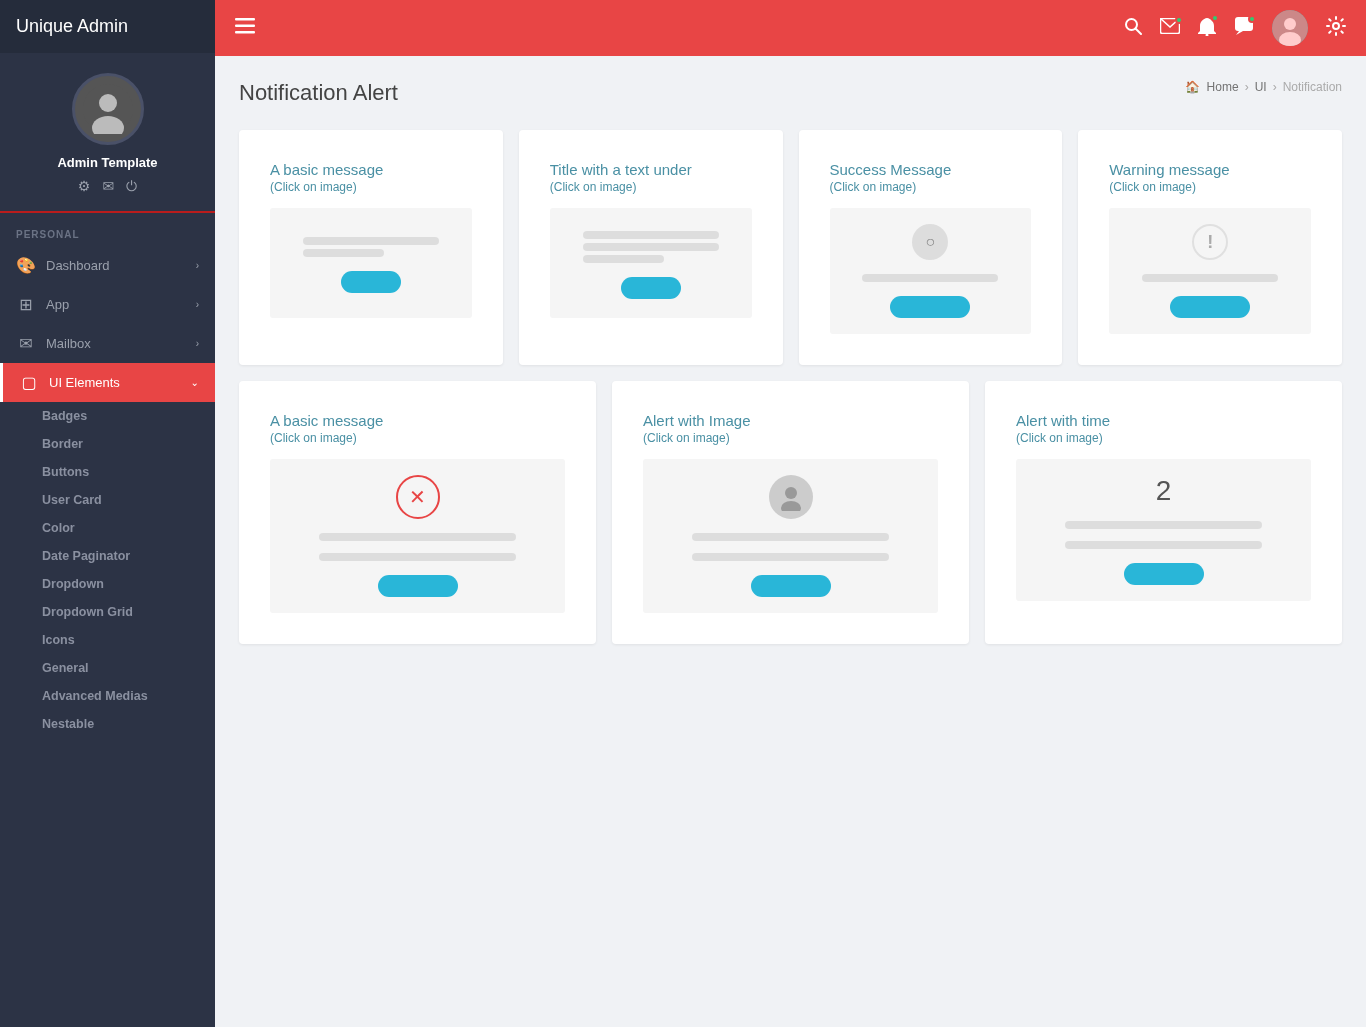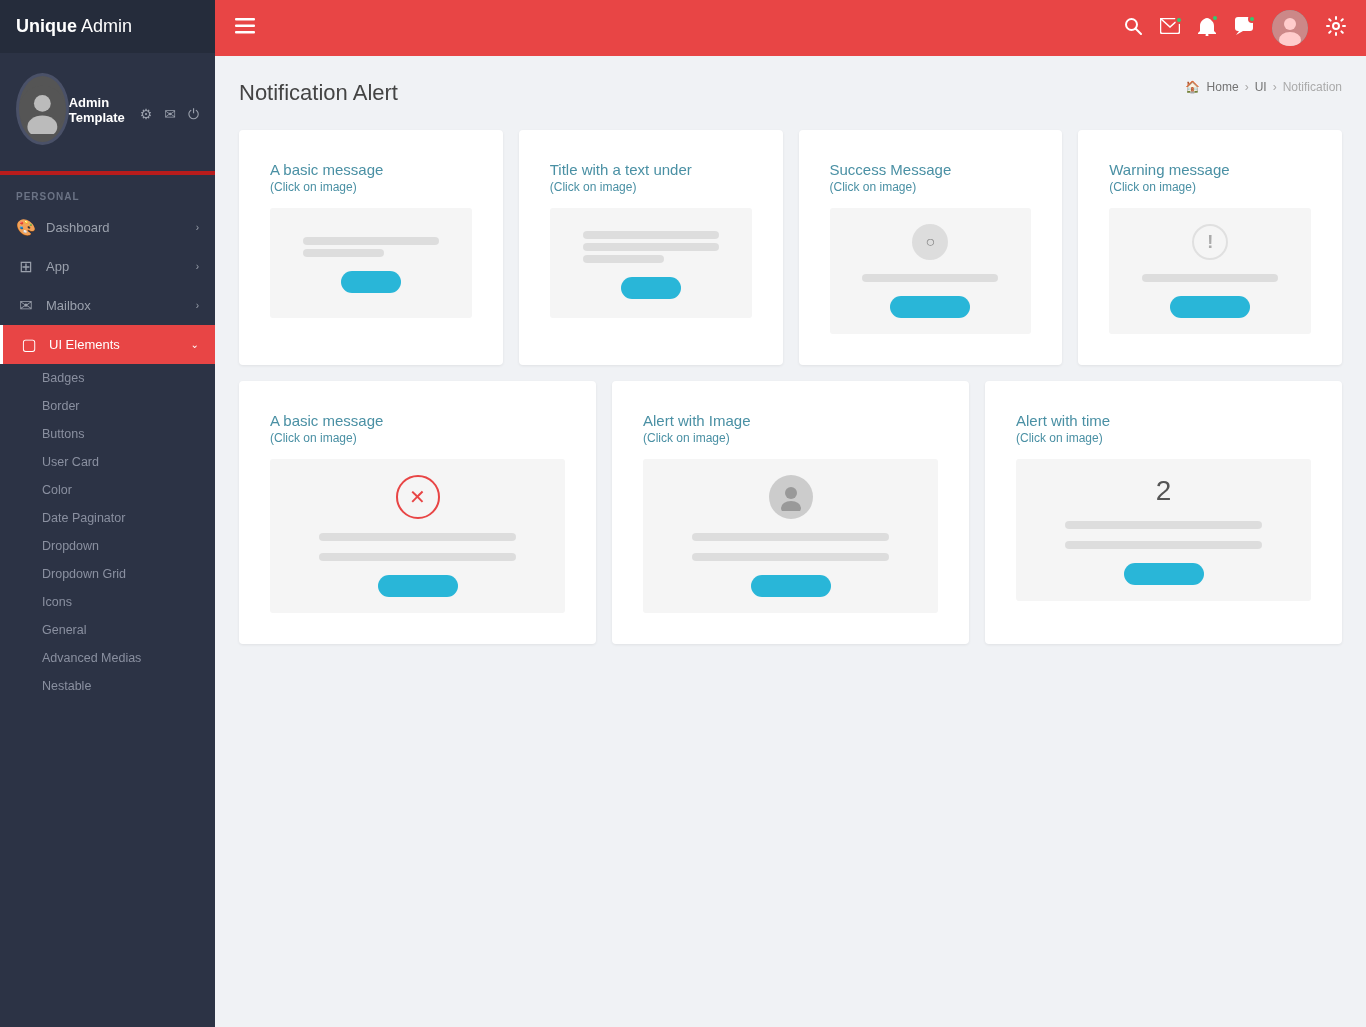--- a/index.html
+++ b/index.html
@@ -21,27 +21,27 @@
       display: flex;
       align-items: center;
       gap: 8px;
       background: #252c3b;
     }
     .sidebar-logo-text {
       font-size: 18px;
       font-weight: 300;
       color: #fff;
     }
-    .sidebar-logo-text strong { font-weight: 700; }
+    .sidebar-logo-text strong { font-weight: 400; }
     .sidebar-profile {
       display: flex;
-      flex-direction: row;
+      flex-direction: column;
       align-items: center;
       padding: 20px 16px 16px;
-      border-bottom: 4px solid #b91c1c;
+      border-bottom: 2px solid #b91c1c;
     }
     .avatar-circle {
       width: 72px;
       height: 72px;
       border-radius: 50%;
       background: #555;
       overflow: hidden;
       display: flex;
       align-items: center;
       justify-content: center;
@@ -82,20 +82,21 @@
     }
     .nav-item.active { background: #e84545; color: #fff; border-left: 3px solid #fff; }
     .nav-item-left { display: flex; align-items: center; gap: 10px; }
     .nav-icon { font-size: 16px; width: 20px; text-align: center; }
     .chevron { font-size: 10px; }
     .subnav-item {
       padding: 7px 18px 7px 42px;
       font-size: 12.5px;
       color: #8a90a0;
       cursor: pointer;
+      font-weight: bold;
     }
 
     
     .main {
       flex: 1;
       display: flex;
       flex-direction: column;
       overflow: hidden;
     }
 

